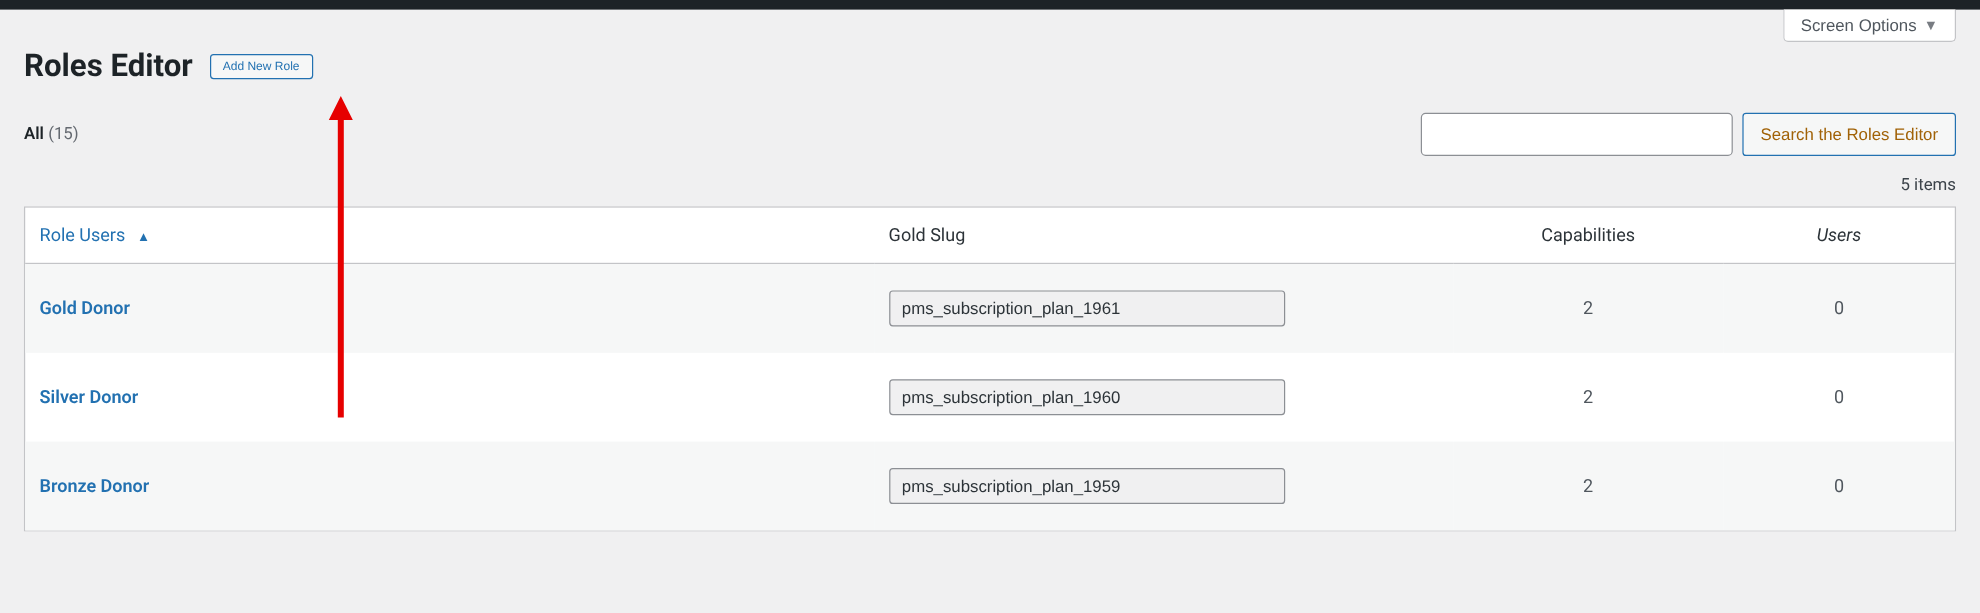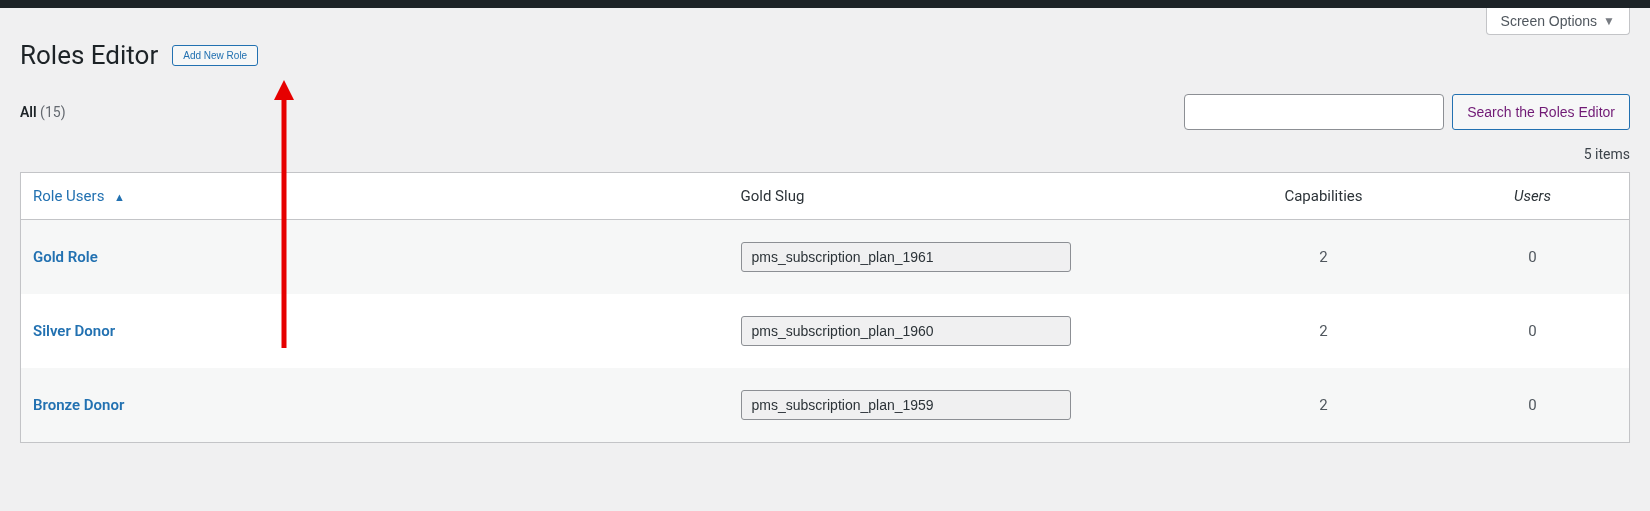--- a/index.html
+++ b/index.html
@@ -44,21 +44,21 @@
       color: #787c82;
     }
     .header-row {
       display: flex;
       align-items: center;
       gap: 14px;
       padding-top: 22px;
     }
     h1 {
       font-size: 26px;
-      font-weight: 400;
+      font-weight: 700;
       color: #1d2327;
     }
     .add-new-btn {
       background: #f6f7f7;
       border: 1px solid #2271b1;
       color: #2271b1;
       padding: 4px 10px;
       border-radius: 3px;
       font-size: 10px;
       cursor: pointer;
@@ -87,21 +87,21 @@
       border-radius: 4px;
       padding: 0 8px;
       height: 36px;
       width: 260px;
       font-size: 14px;
       background: #fff;
     }
     .search-btn {
       background: #f6f7f7;
       border: 1px solid #2271b1;
-      color: #701a75;
+      color: #a16207;
       padding: 6px 14px;
       border-radius: 3px;
       font-size: 14px;
       cursor: pointer;
       height: 36px;
     }
     .tablenav {
       text-align: right;
       font-size: 14px;
       color: #3c434a;
@@ -217,21 +217,21 @@
           <span>Role Users</span>
           <span class="sort-indicator">▲</span>
         </th>
         <th class="col-slug">Gold Slug</th>
         <th class="col-cap center">Capabilities</th>
         <th class="col-users center">Users</th>
       </tr>
     </thead>
     <tbody>
       <tr>
-        <td><a class="role-name-link">Gold Role</a></td>
+        <td><a class="role-name-link">Gold Donor</a></td>
         <td><input class="slug-input" readonly="" value="pms_subscription_plan_1961" style=""></td>
         <td class="center">2</td>
         <td class="center">0</td>
       </tr>
       <tr>
         <td><a class="role-name-link">Silver Donor</a></td>
         <td><input class="slug-input" readonly="" value="pms_subscription_plan_1960" style=""></td>
         <td class="center">2</td>
         <td class="center">0</td>
       </tr>

